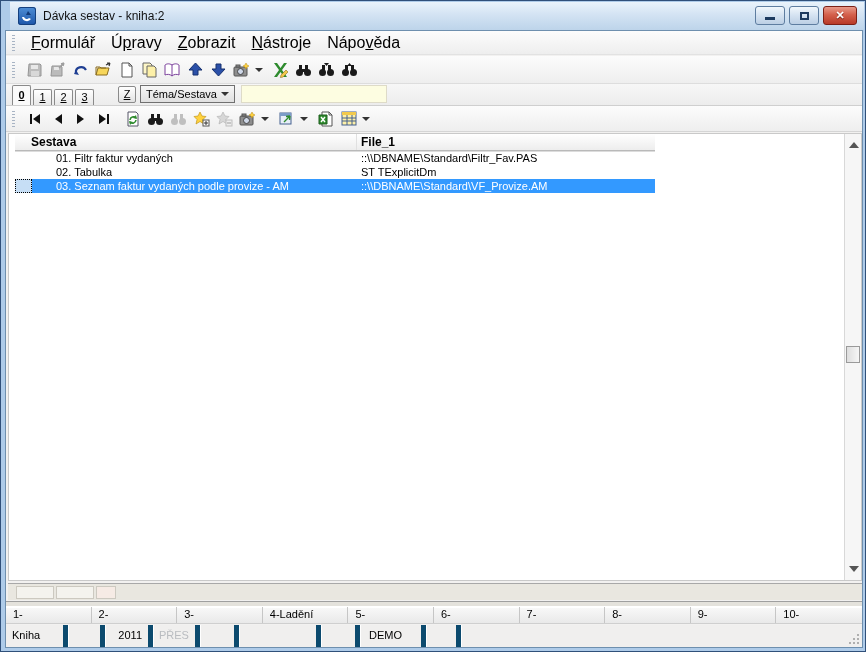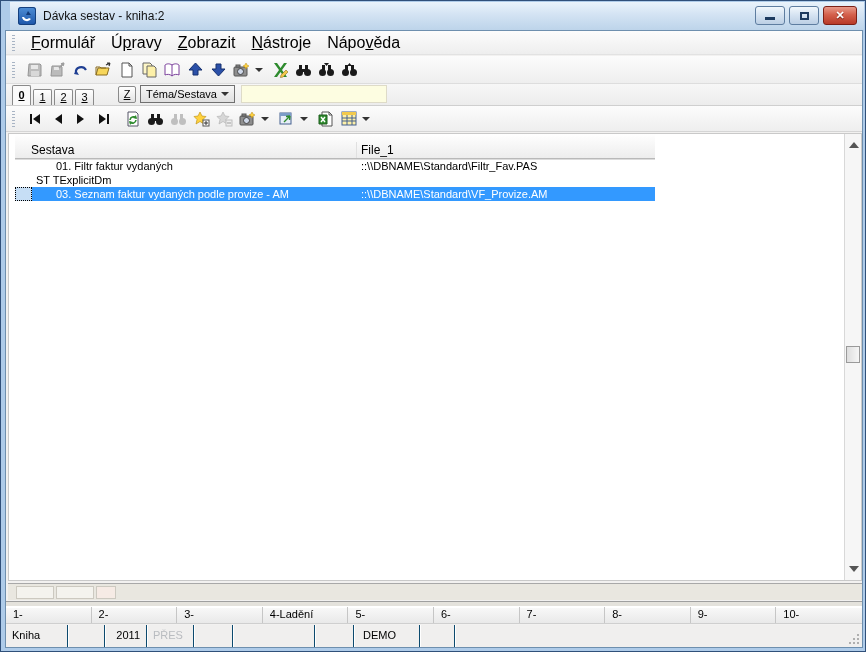--- a/index.html
+++ b/index.html
@@ -78,22 +78,22 @@
   }
   
   .client { position:absolute; left:2px; top:102px; width:854px; height:448px; background:#ffffff; border:1px solid #c9c9c9; }
   .vscroll { position:absolute; right:0; top:0; bottom:0; width:17px; border-left:1px solid #d8d8d8; background:#f6f6f6; }
   .vs-up, .vs-down { position:absolute; left:4px; width:0; height:0; border-left:5px solid transparent; border-right:5px solid transparent; }
   .vs-up { top:8px; border-bottom:6px solid #555; }
   .vs-down { bottom:8px; border-top:6px solid #555; }
   .vs-thumb { position:absolute; left:1px; top:212px; width:14px; height:17px;
     border:1px solid #9a9a9a; background:linear-gradient(90deg,#dedede,#f6f6f6); }
   .grid { position:absolute; left:6px; top:0; width:640px; }
-  .grid-header { display:flex; height:25px; background:linear-gradient(#ffffff,#ededed);
-    border-bottom:1px solid #b9b9b9; box-shadow:0 1px 0 #dcdcdc; font-weight:normal; font-size:12px;align-items:flex-end; }
+  .grid-header { display:flex; height:17px; background:linear-gradient(#ffffff,#ededed);
+    border-bottom:1px solid #b9b9b9; box-shadow:0 1px 0 #dcdcdc; font-weight:bold; font-size:12px; }
   .gh1 { width:342px; padding-left:16px; border-right:1px solid #e0e0e0; line-height:16px; }
   .gh2 { flex:1; padding-left:4px; line-height:16px; }
   .grid-row { display:flex; height:14px; font-size:11px; line-height:14px; position:relative; margin-top:0; }
   .grid-row:first-of-type { margin-top:2px; }
   .marker { width:17px; }
   .cells { display:flex; flex:1; }
   .rc1 { width:325px; padding-left:24px; white-space:nowrap; overflow:hidden; }
   .rc2 { flex:1; padding-left:4px; white-space:nowrap; overflow:hidden; }
   .grid-row.selected .cells { background:#3399ff; color:#ffffff; }
   .grid-row.selected .marker { background:#c6def5; border:1px dotted #000; }
@@ -104,23 +104,23 @@
   .fc1 { width:38px; margin-left:8px; } .fc2 { width:38px; margin-left:2px; } .fc3 { width:20px; margin-left:2px; background:#f6ebe5; }
   .divzone { position:absolute; left:0; top:570px; width:100%; height:6px; background:#e4e2dc;
     border-top:1px solid #9f9f9f; border-bottom:1px solid #ffffff; }
   
   .fnbar { position:absolute; left:0; top:576px; width:100%; height:17px; display:flex;
     background:linear-gradient(#f9f9f9,#e9e9e9); border-bottom:1px solid #cfcfcf; }
   .fnkey { width:10%; font-size:11px; padding:1px 0 0 7px; border-right:1px solid #c6c6c6; box-shadow:inset 0 1px 0 #fff; }
   .fnkey:last-child { border-right:none; }
   
   .statusbar { position:absolute; left:0; top:594px; width:100%; height:22px; background:#f0efee; display:flex; font-size:11px; }
-  .scell { border-right:1px solid #0c4a6e; box-shadow:1px 0 0 #fff; padding:4px 6px 0 6px;
+  .scell { border-right:5px solid #0c4a6e; box-shadow:1px 0 0 #fff; padding:4px 6px 0 6px;
     white-space:nowrap; overflow:hidden; }
-  .sc-w62{width:62px;} .sc-w37{width:37px;} .sc-w42{width:42px; text-align:right;} .sc-w47{width:47px;}
+  .sc-w62{width:62px;} .sc-w37{width:37px;} .sc-w42{width:42px; text-align:right;margin-left:6px;} .sc-w47{width:47px;}
   .sc-w39{width:39px;} .sc-w82{width:82px;} .sc-w83{width:66px;padding-left:9px;} .sc-w35{width:35px;} .sc-w103{width:103px;}
   .sc-flex{flex:1; border-right:none; position:relative;}
   .dim { color:#b9bcc0; }
   .sizegrip { position:absolute; right:2px; bottom:2px; }
   svg { display:block; }
 </style>
 </head>
 <body>
 
 <div class="window">
@@ -383,20 +383,21 @@
         <div class="grid-row">
           <div class="marker"></div>
           <div class="cells">
               <div class="rc1">01. Filtr faktur vydaných</div>
               <div class="rc2">::\\DBNAME\Standard\Filtr_Fav.PAS</div>
             </div>
         </div>
         <div class="grid-row">
           <div class="marker"></div>
           <div class="cells">
+              <div class="rc1">02. Tabulka</div>
               <div class="rc2">ST TExplicitDm</div>
             </div>
         </div>
         <div class="grid-row selected">
           <div class="marker"></div>
           <div class="cells">
               <div class="rc1">03. Seznam faktur vydaných podle provize - AM</div>
               <div class="rc2">::\\DBNAME\Standard\VF_Provize.AM</div>
             </div>
         </div>

